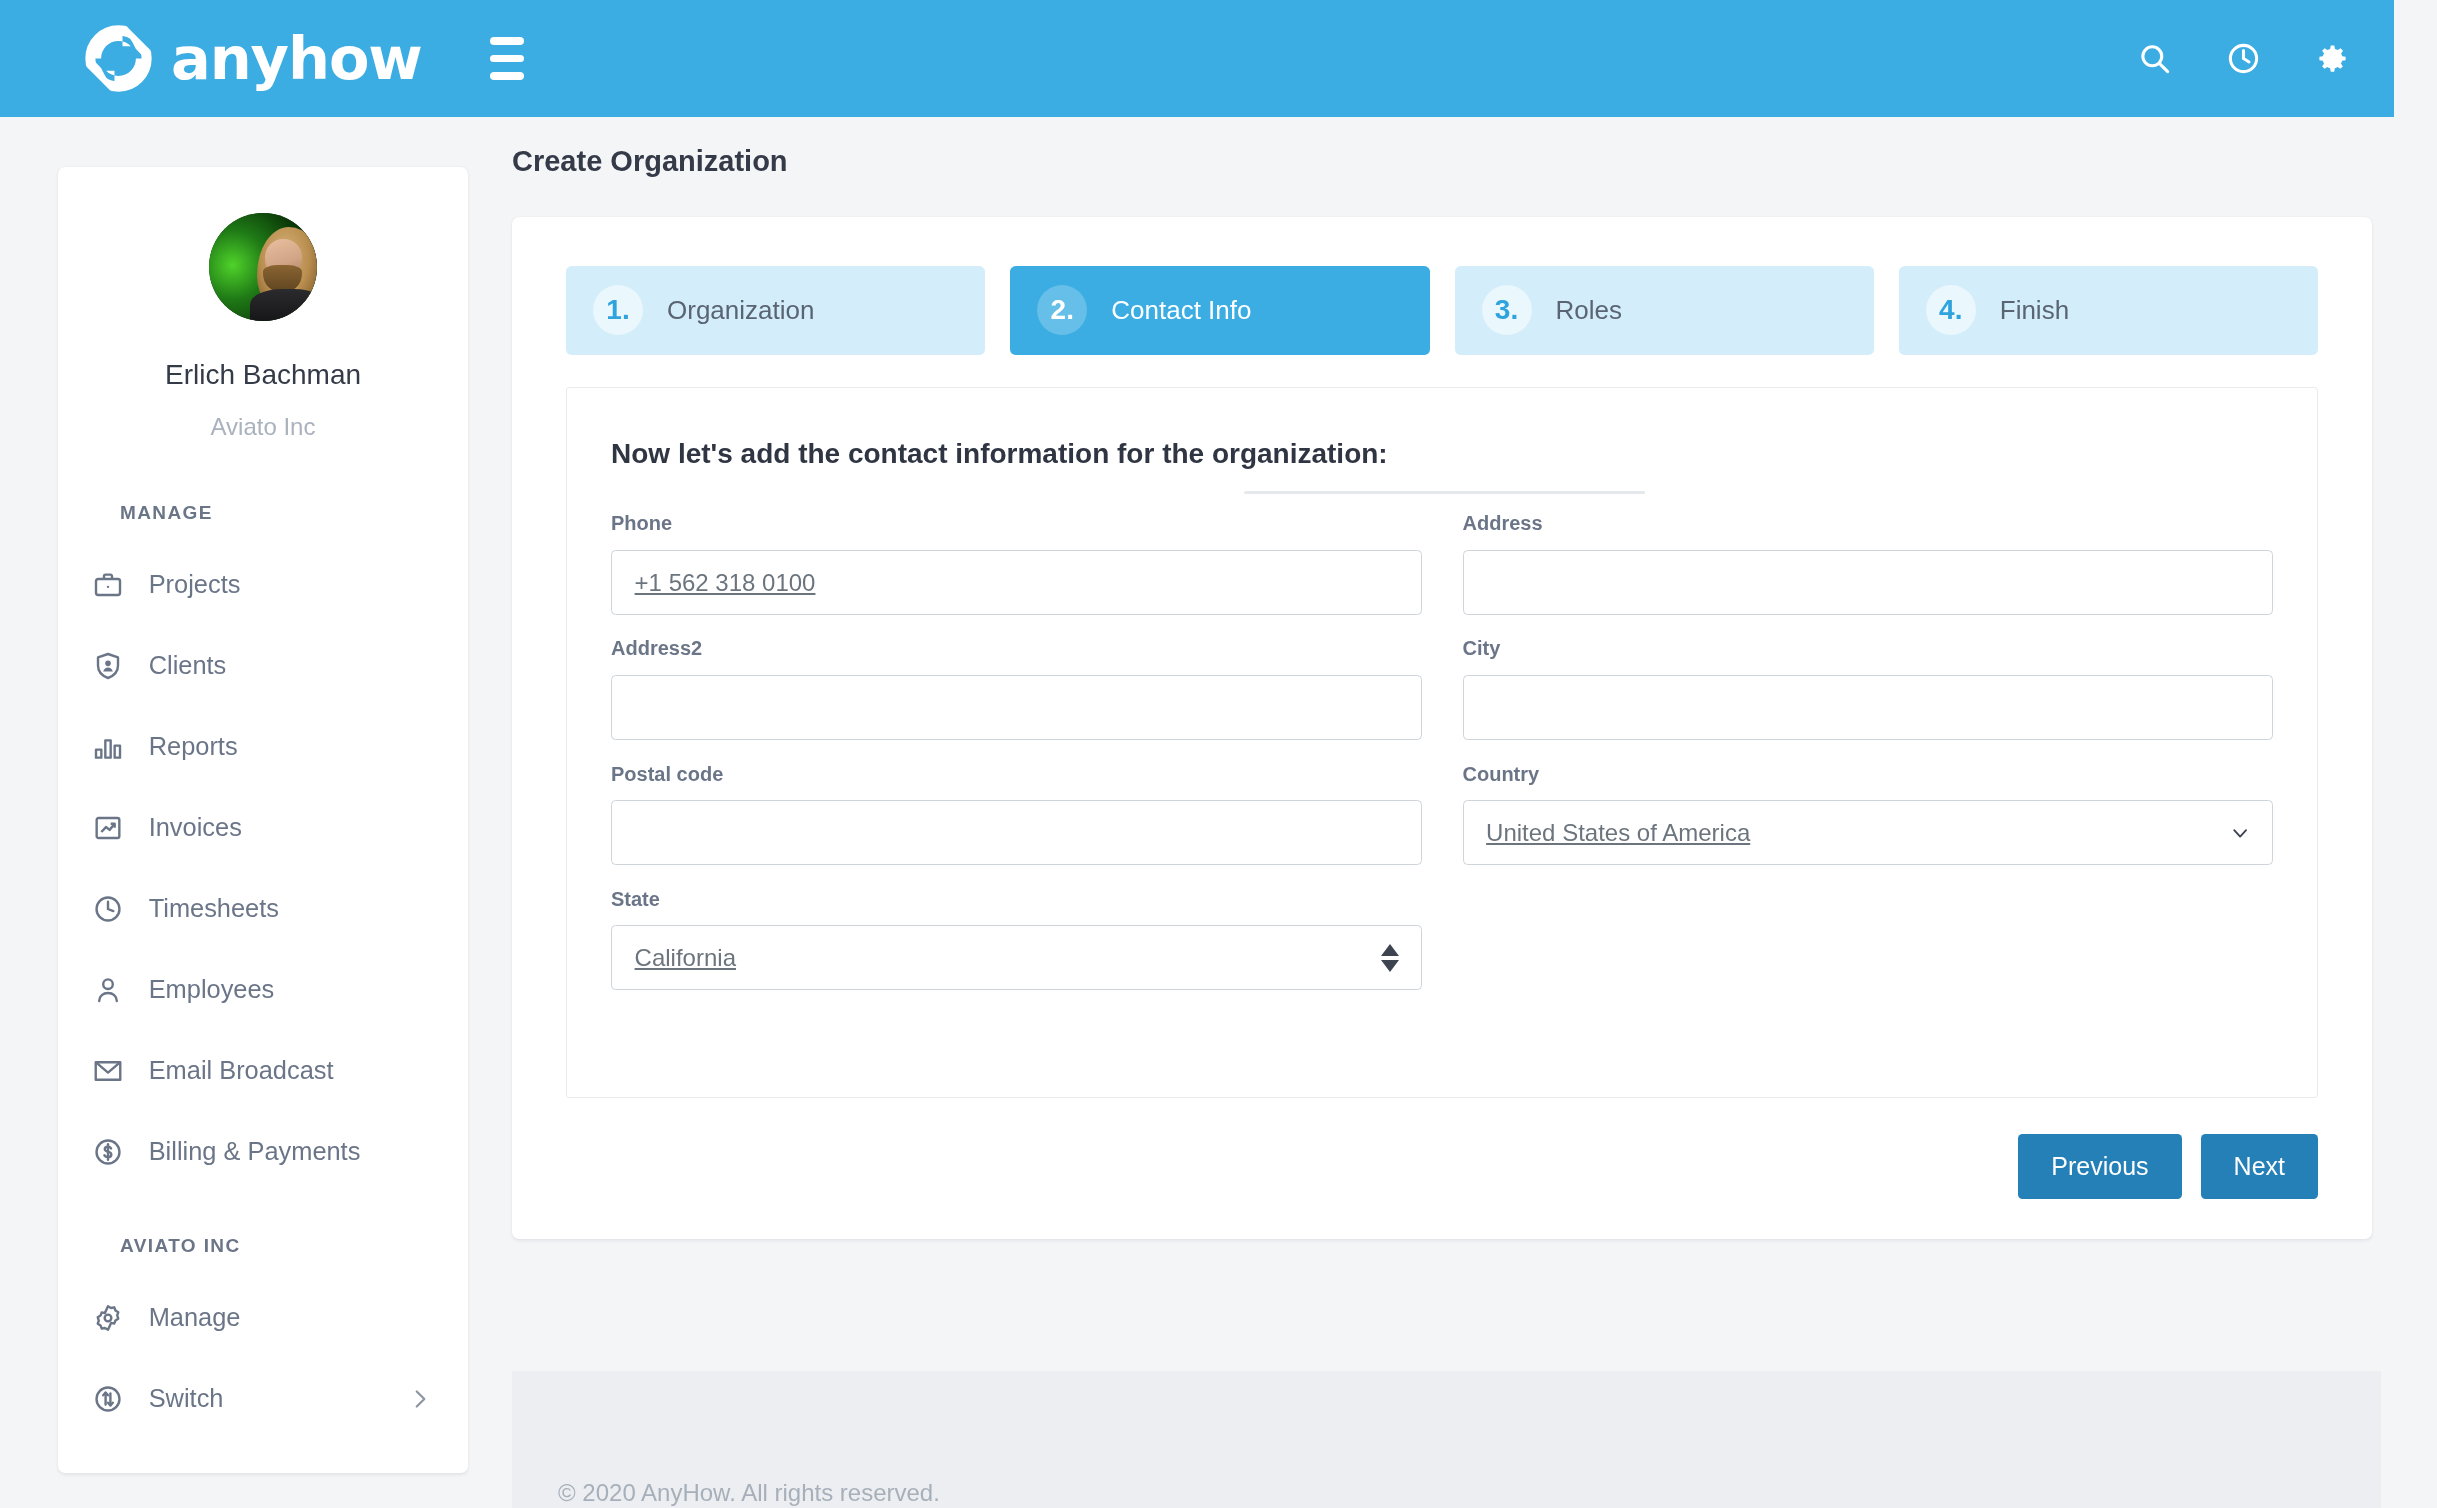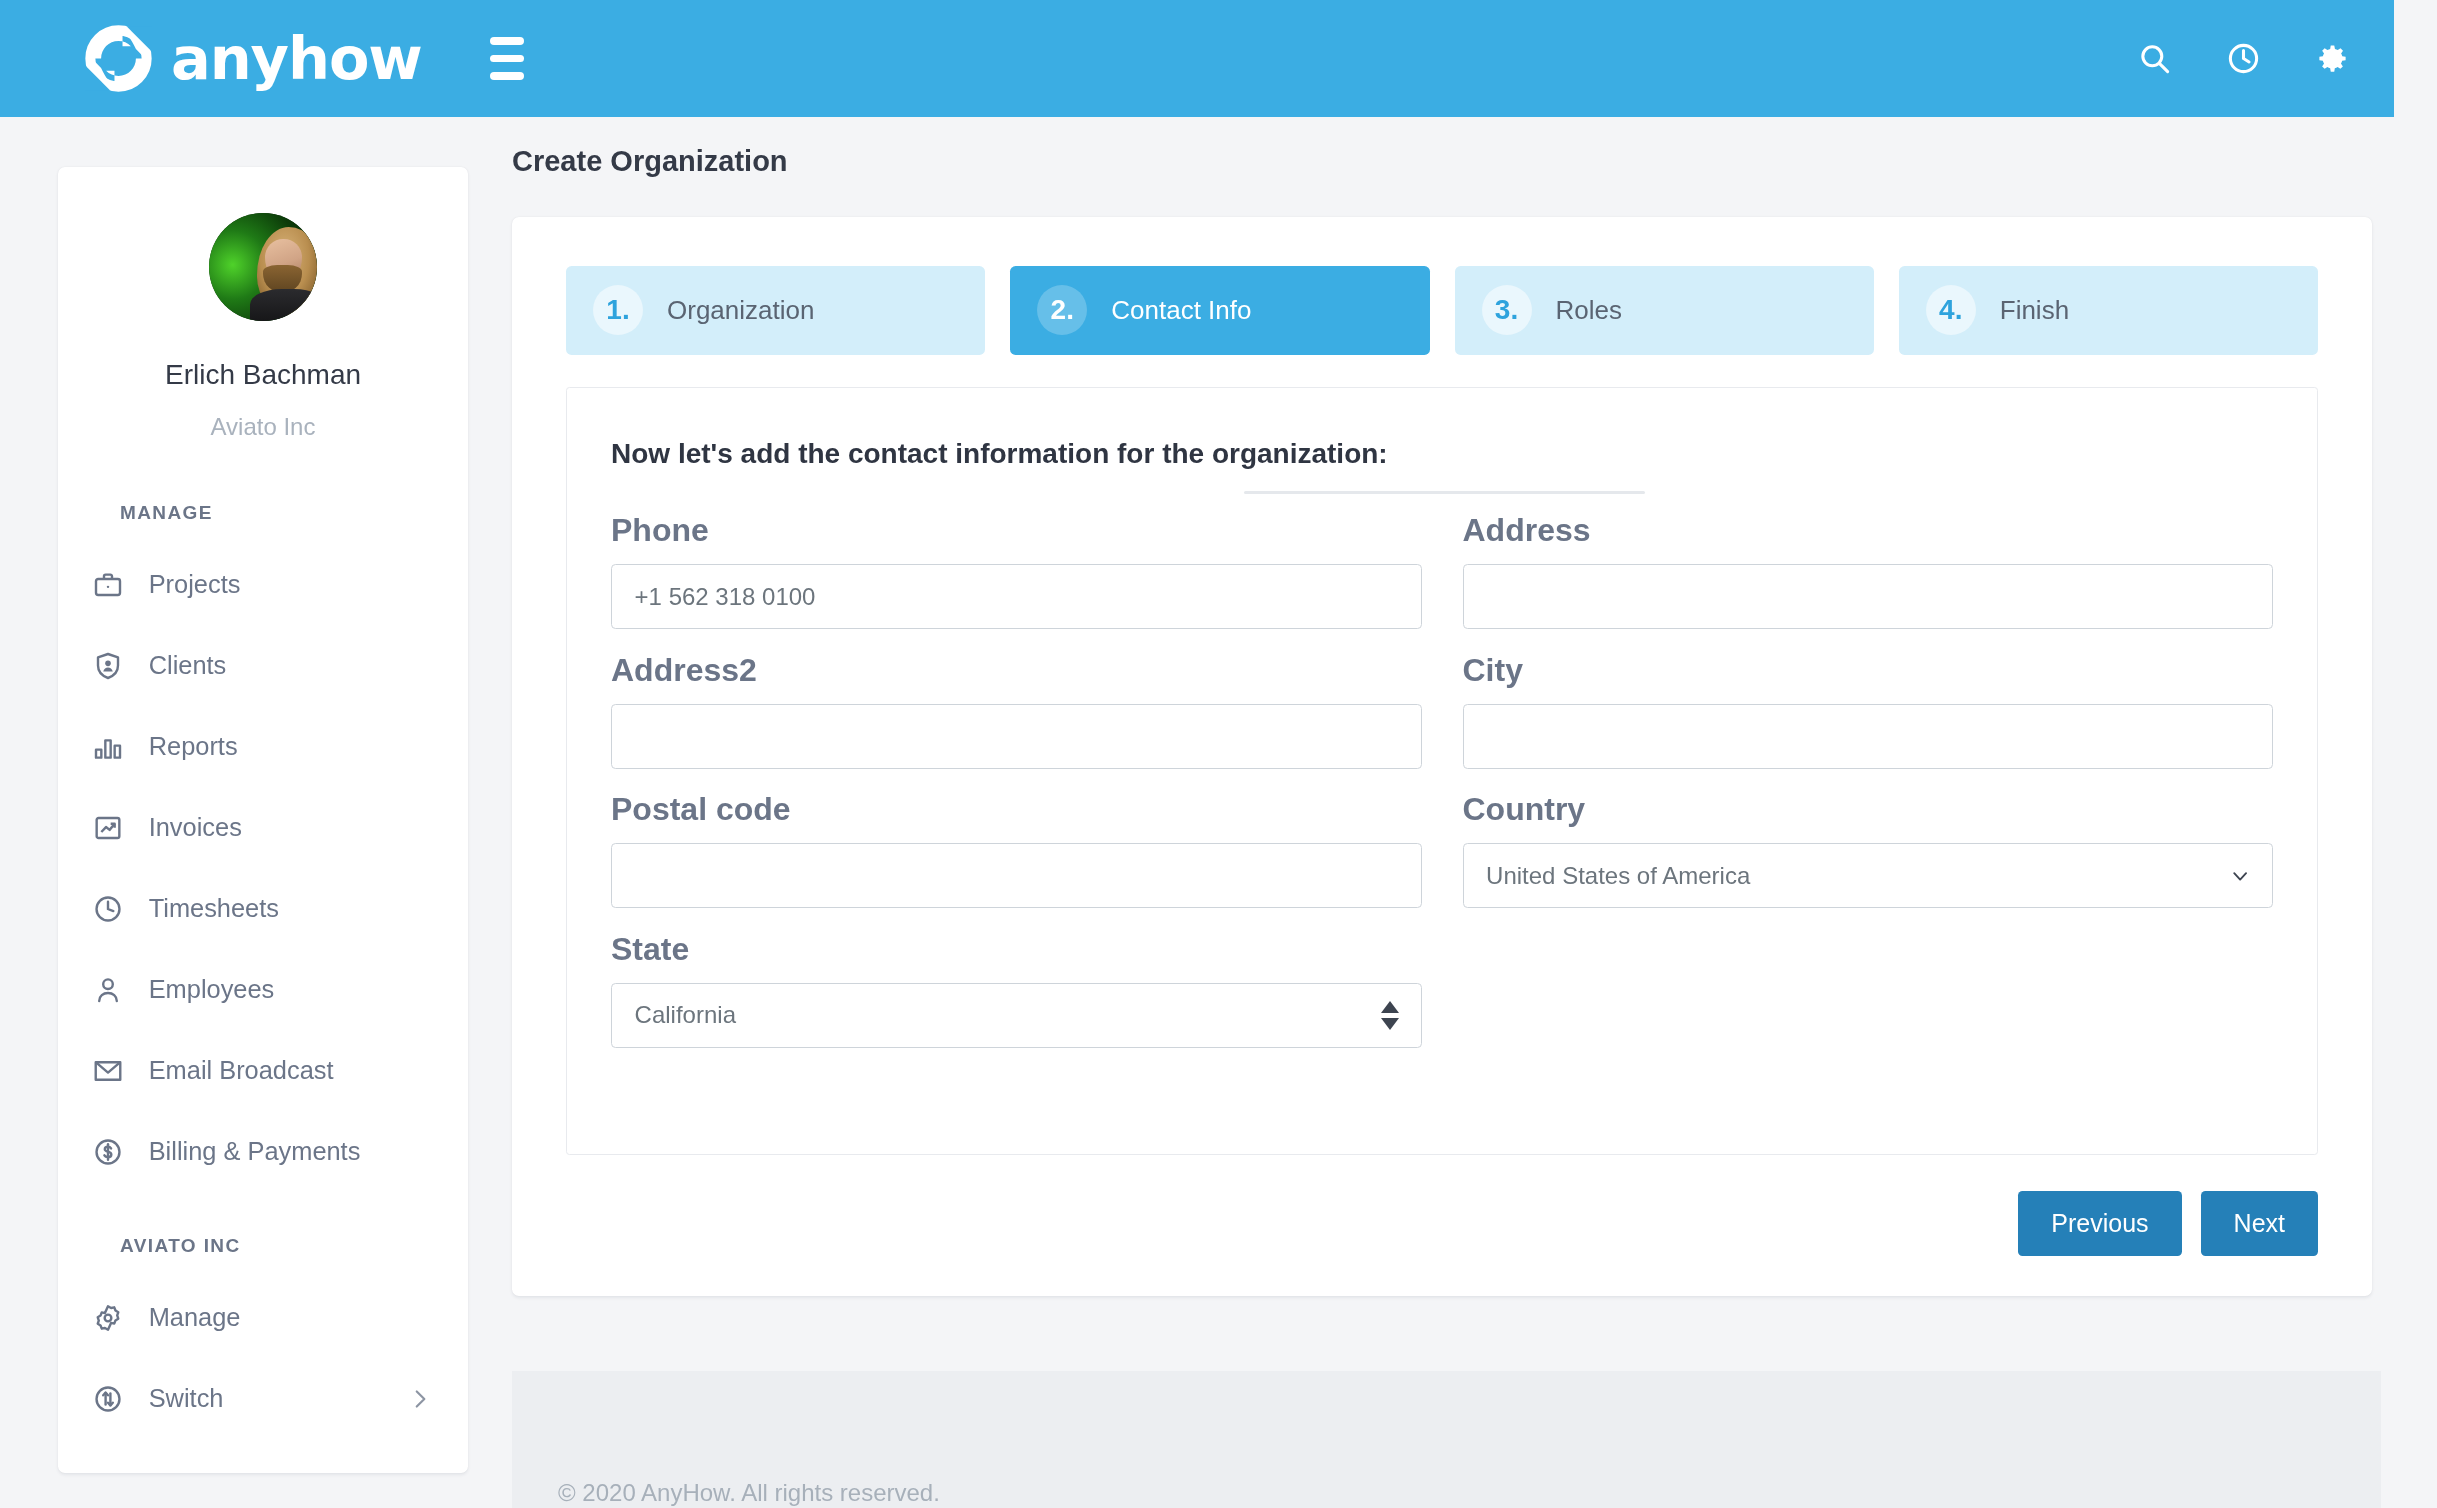--- a/index.html
+++ b/index.html
@@ -248,39 +248,40 @@
 
   .grid {
     margin-top: 41px;
     display: grid;
     grid-template-columns: 1fr 1fr;
     column-gap: 41px;
     row-gap: 0;
   }
   .field { margin-bottom: 21.4px; }
   .field-label {
-    font-size: 32px;
+    font-size: 20px;
     font-weight: 700;
     color: #6b7588;
     display: block;
     line-height: 1.2;
   }
   .control {
     margin-top: 14.7px;
     height: 65px;
     width: 100%;
     border: 1.1px solid #ced4da;
     border-radius: 4.5px;
     background: #ffffff;
     display: flex;
     align-items: center;
     padding: 0 21.4px 0 22.6px;
     font-size: 24px;
     color: #6c757d;
     cursor: text;
+    text-decoration: underline;
   }
   .control.select { cursor: pointer; }
   .control .value { line-height: 1; }
   .control .spacer { margin-left: auto; }
   .chev svg { width: 20.3px; height: 20.3px; display: block; }
   .stepper {
     margin-left: auto;
     display: flex;
     flex-direction: column;
     gap: 4.5px;

